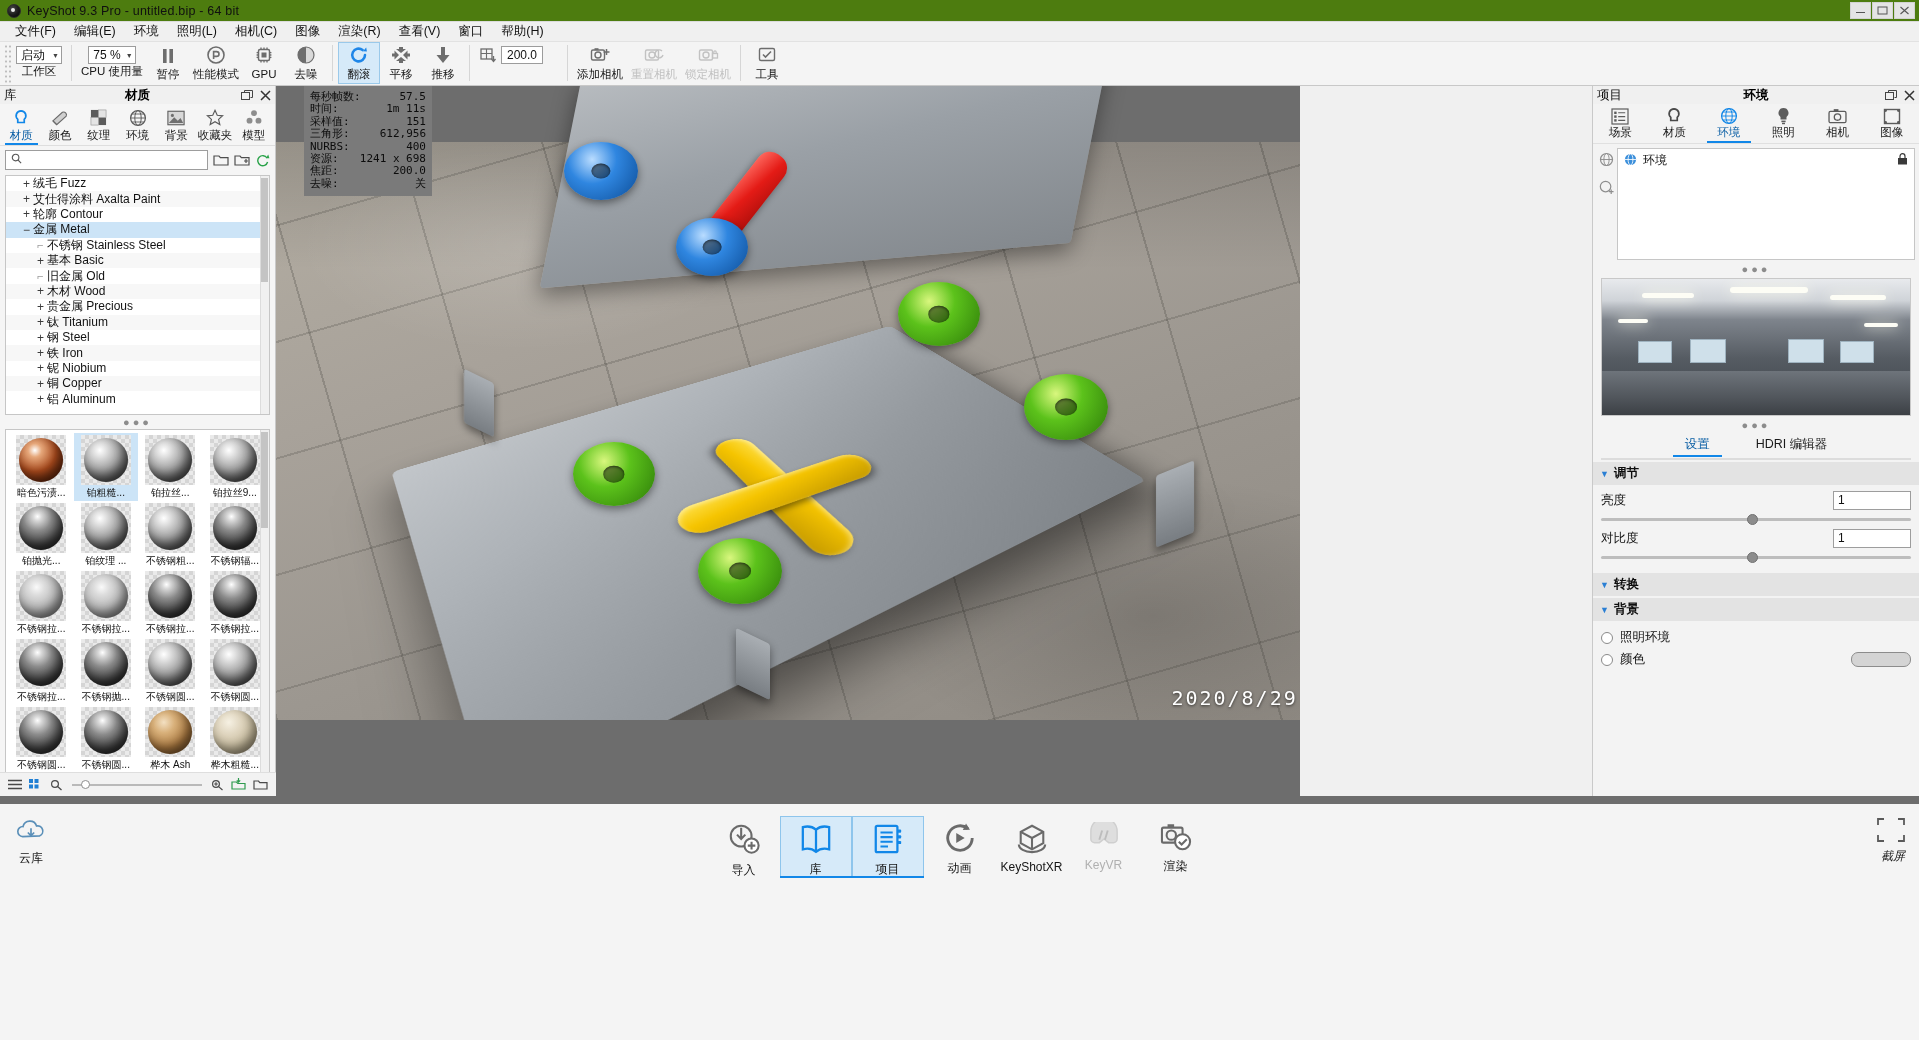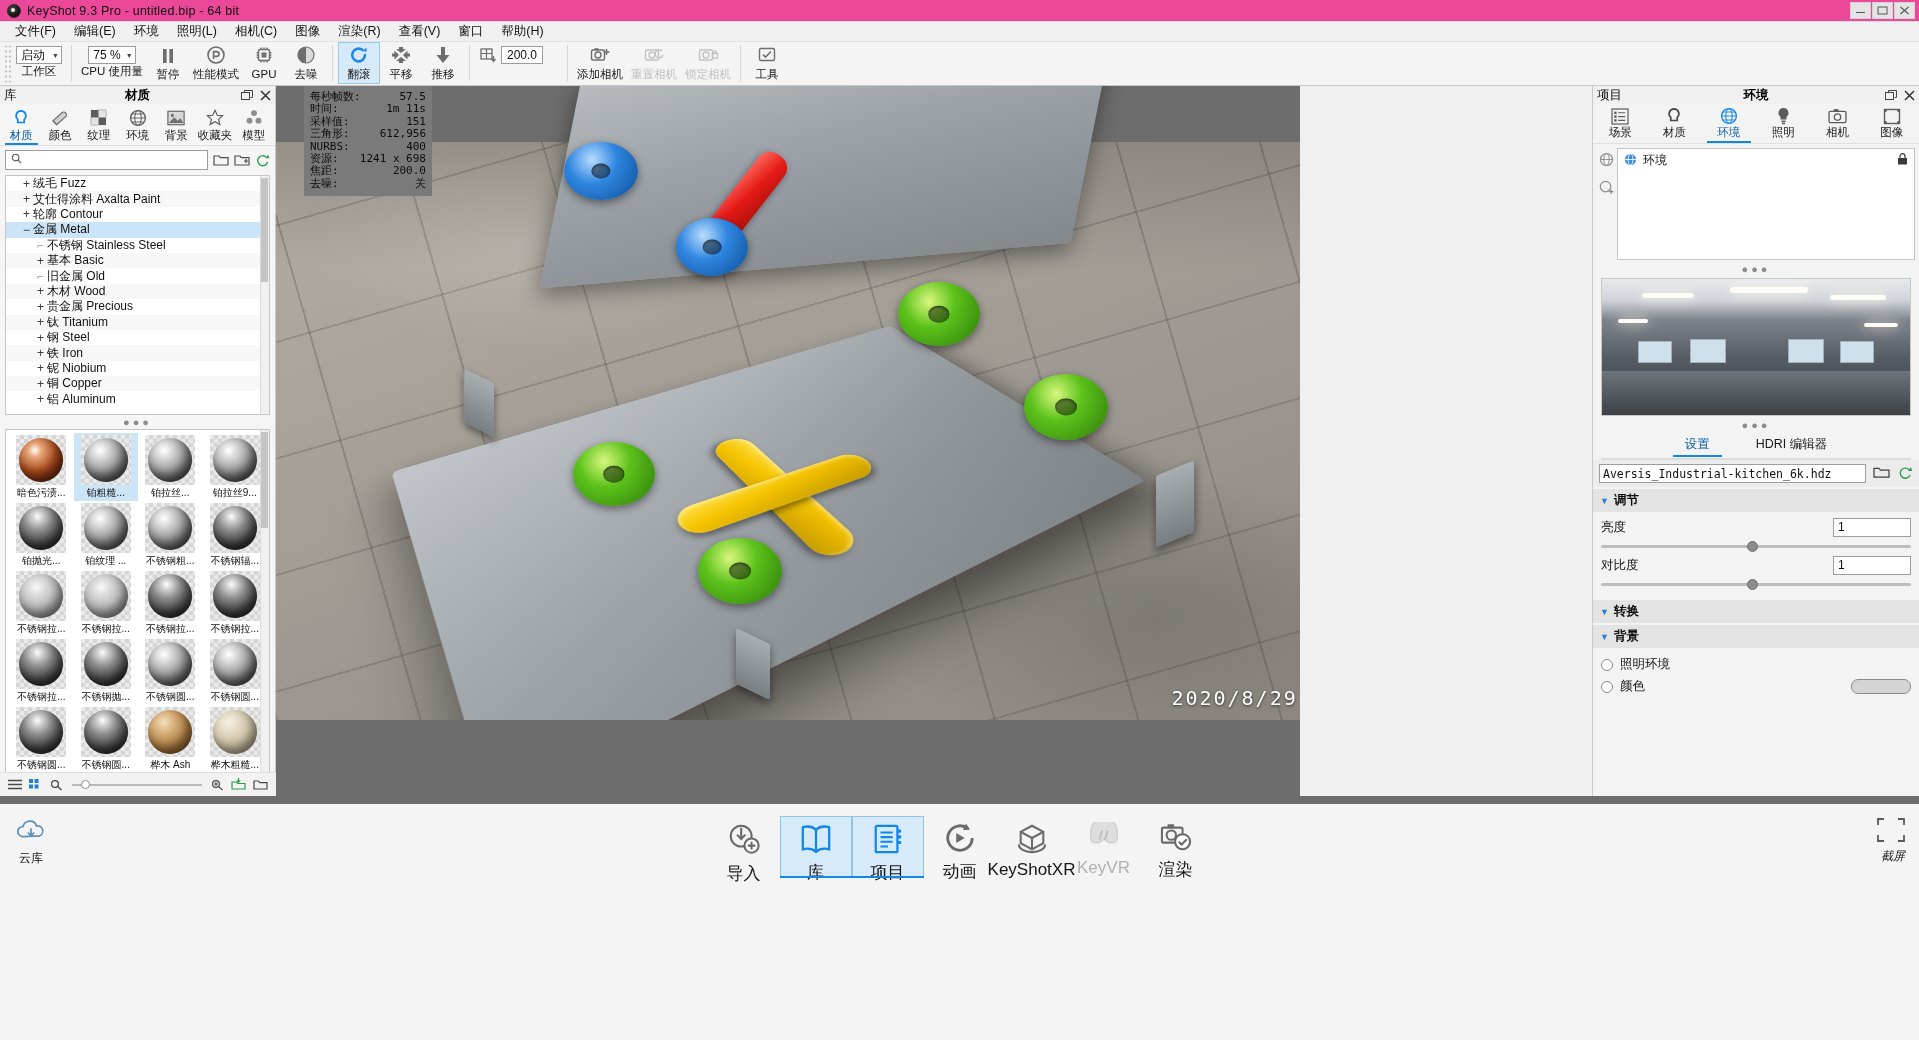--- a/index.html
+++ b/index.html
@@ -9,21 +9,21 @@
     font-size: 12px;
     background: #f0f0f0;
     overflow: hidden;
     color: #1a1a1a;
   }
   #app { position: relative; width: 1919px; height: 1040px; background: #f0f0f0; }
 
   
   .titlebar {
     position: absolute; left: 0; top: 0; width: 1919px; height: 22px;
-    background: #ec4899; border-bottom: 1px solid #dcdcdc;
+    background: #4d7c0f; border-bottom: 1px solid #dcdcdc;
     display: flex; align-items: center;
   }
   .title-icon {
     width: 14px; height: 14px; margin: 0 6px 0 7px; border-radius: 50%;
     background: radial-gradient(circle at 35% 32%, #4a4a4a 0%, #1a1a1a 55%, #000 100%);
     border: 1px solid #2b2b2b; position: relative; flex: none;
   }
   .title-icon::after {
     content: ''; position: absolute; left: 3px; top: 3px; width: 4px; height: 4px;
     border-radius: 50%; background: #fff; opacity: .9;
@@ -352,21 +352,21 @@
   .bb-center {
     position: absolute; left: 50%; transform: translateX(-50%); top: 12px;
     display: flex; align-items: flex-start; gap: 0;
   }
   .bb-cell {
     width: 72px; height: 62px; display: flex; flex-direction: column; align-items: center;
     justify-content: flex-start; padding-top: 6px; position: relative;
   }
   .bb-cell.sel { background: #d6eaf9; border: 1px solid #8ec5ec; }
   .bb-cell.sel::after { content: ''; position: absolute; left: -1px; right: -1px; bottom: -1px; height: 2px; background: #1187e8; }
-  .bb-lbl { font-size: 17px; color: #141414; margin-top: 3px; white-space: nowrap; }
+  .bb-lbl { font-size: 12px; color: #141414; margin-top: 3px; white-space: nowrap; }
   .bb-cell.dim .bb-lbl { color: #b0b0b0; }
   .bb-left { position: absolute; left: 14px; top: 14px; display: flex; flex-direction: column; align-items: center; }
   .bb-right { position: absolute; right: 14px; top: 14px; display: flex; flex-direction: column; align-items: flex-end; font-style: italic; }
   .bb-sm-lbl { font-size: 12px; color: #141414; margin-top: 3px; }
 </style>
 </head>
 <body>
 
 <div id="app">
 
@@ -1093,34 +1093,20 @@
       <div class="floorband"></div>
     </div>
 
     <div class="rp-dots">●●●</div>
 
     <div class="settabs" id="settabs">
         <div class="settab sel">设置</div>
         <div class="settab">HDRI 编辑器</div>
       </div>
 
-    <div class="rp-file">
-      <input type="text" value="Aversis_Industrial-kitchen_6k.hdz" style="">
-      <span>
-        <svg width="17" height="15" viewBox="0 0 18 16">
-            <path d="M1 3.5h5.2L7.8 5.4H17V13H1Z" fill="none" stroke="#3f3f3f" stroke-width="1.3"></path>
-          </svg>
-      </span>
-      <span>
-        <svg width="16" height="15" viewBox="0 0 16 16">
-            <path d="M13 6a5.4 5.4 0 1 0 .4 4.6" fill="none" stroke="#2f9c4f" stroke-width="1.5"></path>
-            <path d="M14.4 2 L11.6 6.3 L15.6 6.3Z" fill="#2f9c4f"></path>
-          </svg>
-      </span>
-    </div>
 
     <div class="sec-head">
       <span class="chev">▼</span>
       <span>调节</span>
     </div>
     <div class="sec-body">
       <div class="ctl-row">
         <span class="ctl-lbl">亮度</span>
         <span class="ctl-val">1</span>
       </div>

